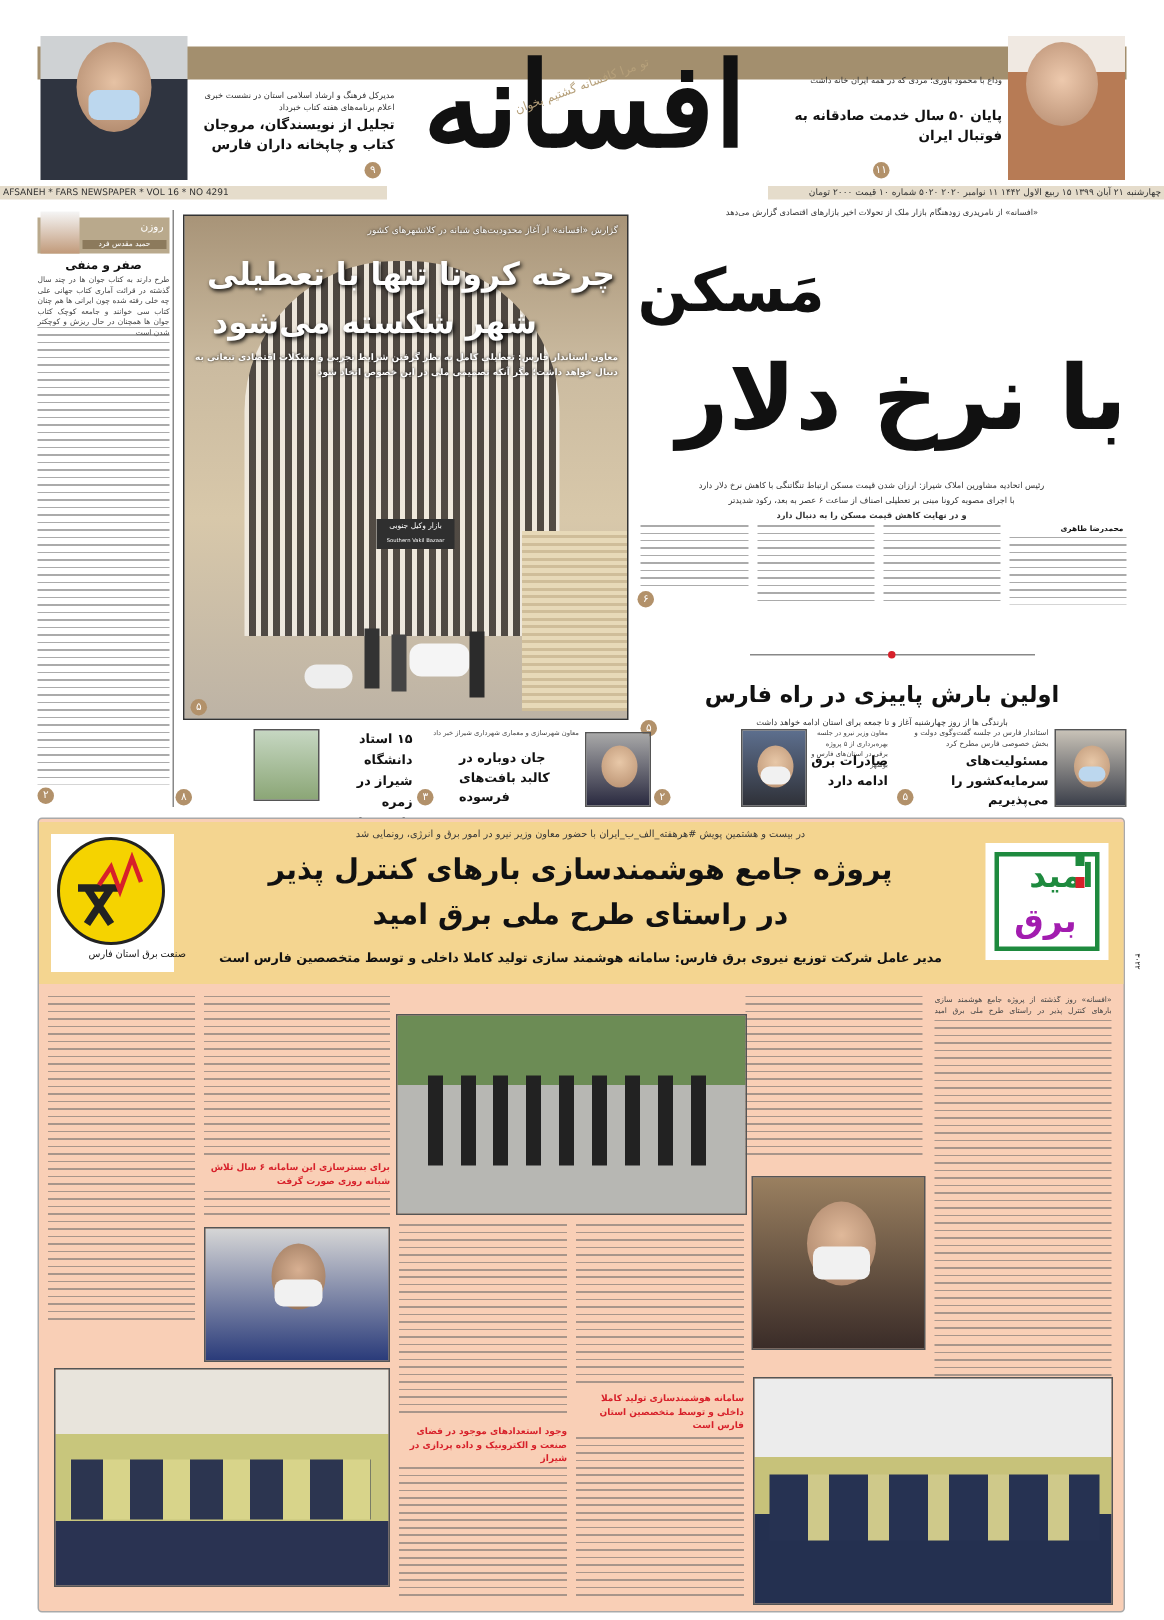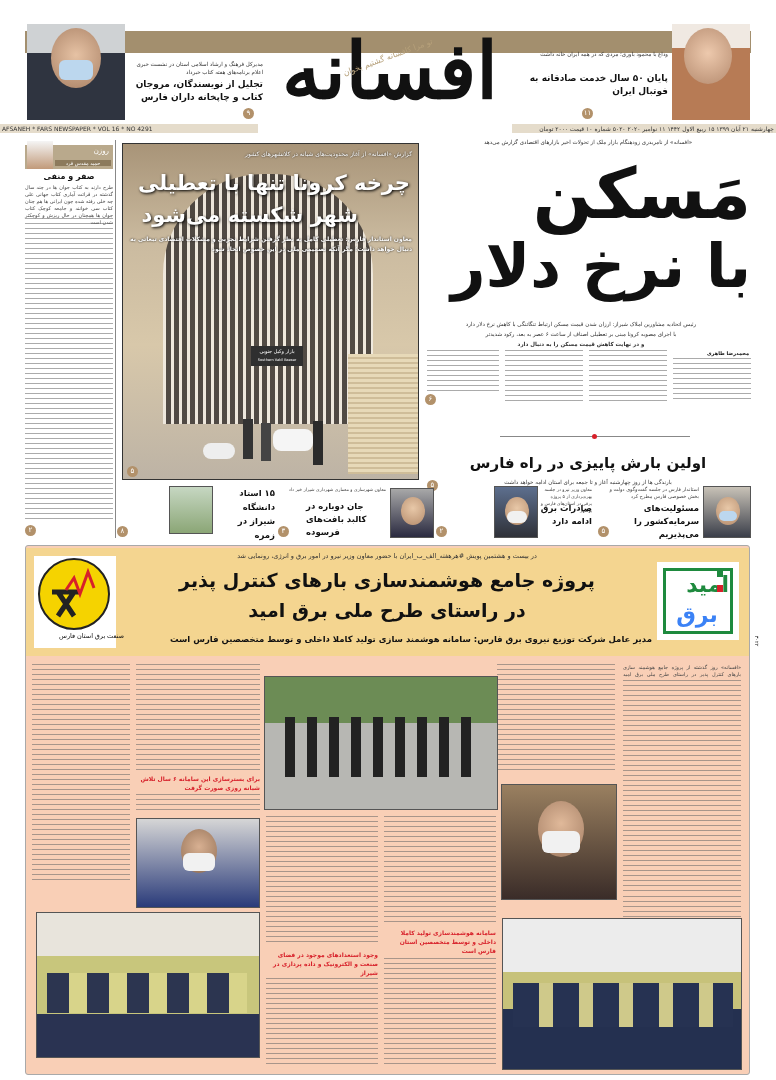--- a/index.html
+++ b/index.html
@@ -83,21 +83,21 @@
   </div>
   <div class="abs" style="right:6px;top:6px;font-size:6px;color:#fff;text-shadow:0 0 2px #000;white-space:nowrap">گزارش «افسانه» از آغاز محدودیت‌های شبانه در کلانشهرهای کشور</div>
   <div class="abs h1" style="right:8px;top:24px;font-size:21px;line-height:30px;color:#fff;text-shadow:1px 1px 3px #000;white-space:nowrap">چرخه کرونا تنها با تعطیلی</div>
   <div class="abs h1" style="right:60px;top:56px;font-size:21px;line-height:30px;color:#fff;text-shadow:1px 1px 3px #000;white-space:nowrap">شهر شکسته می‌شود</div>
   <div class="abs" style="right:6px;top:90px;width:285px;font-size:6px;line-height:10px;color:#fff;text-shadow:0 0 2px #000;font-weight:bold">معاون استاندار فارس: تعطیلی کامل به نظر گرفتن شرایط تجربی و مشکلات اقتصادی تبعاتی به دنبال خواهد داشت؛ مگر آنکه تصمیمی ملی در این خصوص اتخاذ شود</div>
   <span class="abs num" style="left:4px;top:322px">۵</span>
 </div>
 
 <div class="abs" style="left:425px;top:138px;width:326px;height:300px;">
   <div class="abs small" style="right:0;top:0;width:326px;text-align:center;font-size:5.5px">«افسانه» از نامریدری زودهنگام بازار ملک از تحولات اخیر بازارهای اقتصادی گزارش می‌دهد</div>
-  <div class="abs h1" style="left:0;top:16px;width:326px;text-align:right;font-size:70px;line-height:80px;font-family:'DejaVu Sans',sans-serif">مَسکن</div>
+  <div class="abs h1" style="left:0;top:16px;width:326px;text-align:left;font-size:40px;line-height:80px;font-family:'DejaVu Sans',sans-serif">مَسکن</div>
   <div class="abs h1" style="left:0;top:88px;width:326px;text-align:right;font-size:60px;line-height:80px">با نرخ دلار</div>
   <div class="abs small" style="right:20px;top:182px;width:300px;text-align:center;font-size:5.5px">رئیس اتحادیه مشاورین املاک شیراز: ارزان شدن قیمت مسکن ارتباط تنگاتنگی با کاهش نرخ دلار دارد</div>
   <div class="abs small" style="right:20px;top:192px;width:300px;text-align:center;font-size:5.5px">با اجرای مصوبه کرونا مبنی بر تعطیلی اصناف از ساعت ۶ عصر به بعد، رکود شدیدتر</div>
   <div class="abs small" style="right:20px;top:202px;width:300px;text-align:center;font-size:5.5px;font-weight:bold">و در نهایت کاهش قیمت مسکن را به دنبال دارد</div>
   <div class="abs" style="right:2px;top:212px;font-size:5px;font-weight:bold">محمدرضا طاهری</div>
   <div class="abs lines" style="right:0;top:220px;width:78px;height:45px"></div>
   <div class="abs lines" style="right:84px;top:212px;width:78px;height:53px"></div>
   <div class="abs lines" style="right:168px;top:212px;width:78px;height:53px"></div>
   <div class="abs lines" style="right:252px;top:212px;width:72px;height:42px"></div>
   <span class="abs num" style="left:0;top:256px">۶</span>
@@ -143,36 +143,36 @@
   <div class="abs h1" style="right:0;top:0;width:60px;text-align:right;font-size:8.5px;line-height:14px">۱۵ استاد دانشگاه شیراز در زمره دانشمندان پراستناد جهان</div>
   <span class="abs num" style="left:2px;top:40px">۸</span>
 </div>
 
 <div class="ad">
   <div class="ad-head">
 
     <div class="abs" style="right:10px;top:14px;width:82px;height:78px;background:#fff">
       <div class="abs" style="left:6px;top:6px;width:70px;height:66px;border:3px solid #1e8a3e"></div>
       <div class="abs h1" style="left:8px;top:8px;width:64px;text-align:right;font-size:22px;color:#1e8a3e;line-height:30px">امید</div>
-      <div class="abs h1" style="left:8px;top:38px;width:64px;text-align:center;font-size:22px;color:#3b82f6;line-height:30px">برق</div>
+      <div class="abs h1" style="left:8px;top:38px;width:64px;text-align:center;font-size:22px;color:#a21caf;line-height:30px">برق</div>
       <div class="abs" style="left:60px;top:8px;width:6px;height:22px;background:linear-gradient(#1e8a3e 0 33%,#fff 33% 66%,#d7202a 66%)"></div>
     </div>
 
     <div class="abs" style="left:8px;top:8px;width:82px;height:92px;background:#fff">
       <div class="abs" style="left:4px;top:2px;width:72px;height:72px;border-radius:50%;background:#f5d300;border:2px solid #222"></div>
       <svg class="abs" style="left:10px;top:12px" width="60" height="54" viewBox="0 0 60 54">
         <path d="M14 24 L30 48 M30 24 L14 48 M8 24 L36 24" stroke="#222" stroke-width="5" fill="none"></path>
         <path d="M22 22 L30 10 L36 26 L44 4 L50 20" stroke="#d7202a" stroke-width="3" fill="none"></path>
       </svg>
       <div class="abs" style="left:0;top:76px;width:90px;text-align:right;font-size:6.5px;font-family:Liberation Sans, sans-serif">صنعت برق استان فارس</div>
     </div>
     <div class="abs small" style="left:96px;top:4px;width:530px;text-align:center;font-size:6.5px">در بیست و هشتمین پویش #هرهفته_الف_ب_ایران با حضور معاون وزیر نیرو در امور برق و انرژی، رونمایی شد</div>
     <div class="abs h1" style="left:96px;top:18px;width:530px;text-align:center;font-size:19px;line-height:28px">پروژه جامع هوشمندسازی بارهای کنترل پذیر</div>
     <div class="abs h1" style="left:96px;top:48px;width:530px;text-align:center;font-size:19px;line-height:28px">در راستای طرح ملی برق امید</div>
-    <div class="abs h1" style="left:96px;top:84px;width:530px;text-align:right;font-size:8.5px;line-height:14px">مدیر عامل شرکت توزیع نیروی برق فارس: سامانه هوشمند سازی تولید کاملا داخلی و توسط متخصصین فارس است</div>
+    <div class="abs h1" style="left:96px;top:84px;width:530px;text-align:center;font-size:8.5px;line-height:14px">مدیر عامل شرکت توزیع نیروی برق فارس: سامانه هوشمند سازی تولید کاملا داخلی و توسط متخصصین فارس است</div>
   </div>
   <div class="abs" style="right:-14px;top:92px;font-size:5px;transform:rotate(90deg)">۳۰۲۲</div>
 
   <div class="abs tiny" style="right:8px;top:118px;width:118px;height:14px;overflow:hidden">«افسانه» روز گذشته از پروژه جامع هوشمند سازی بارهای کنترل پذیر در راستای طرح ملی برق امید رونمایی شد</div>
   <div class="col lines" style="right:8px;top:134px;width:118px;height:214px"></div>
   <div class="col lines" style="right:134px;top:118px;width:118px;height:110px"></div>
 
   <div class="abs photo" style="left:238px;top:130px;width:234px;height:134px;background:linear-gradient(180deg,#6c8c55 0 35%,#b7b7b3 35% 100%)">
     <div class="abs" style="left:20px;top:40px;width:190px;height:60px;background:repeating-linear-gradient(90deg,#222 0 10px,transparent 10px 22px)"></div>
   </div>

